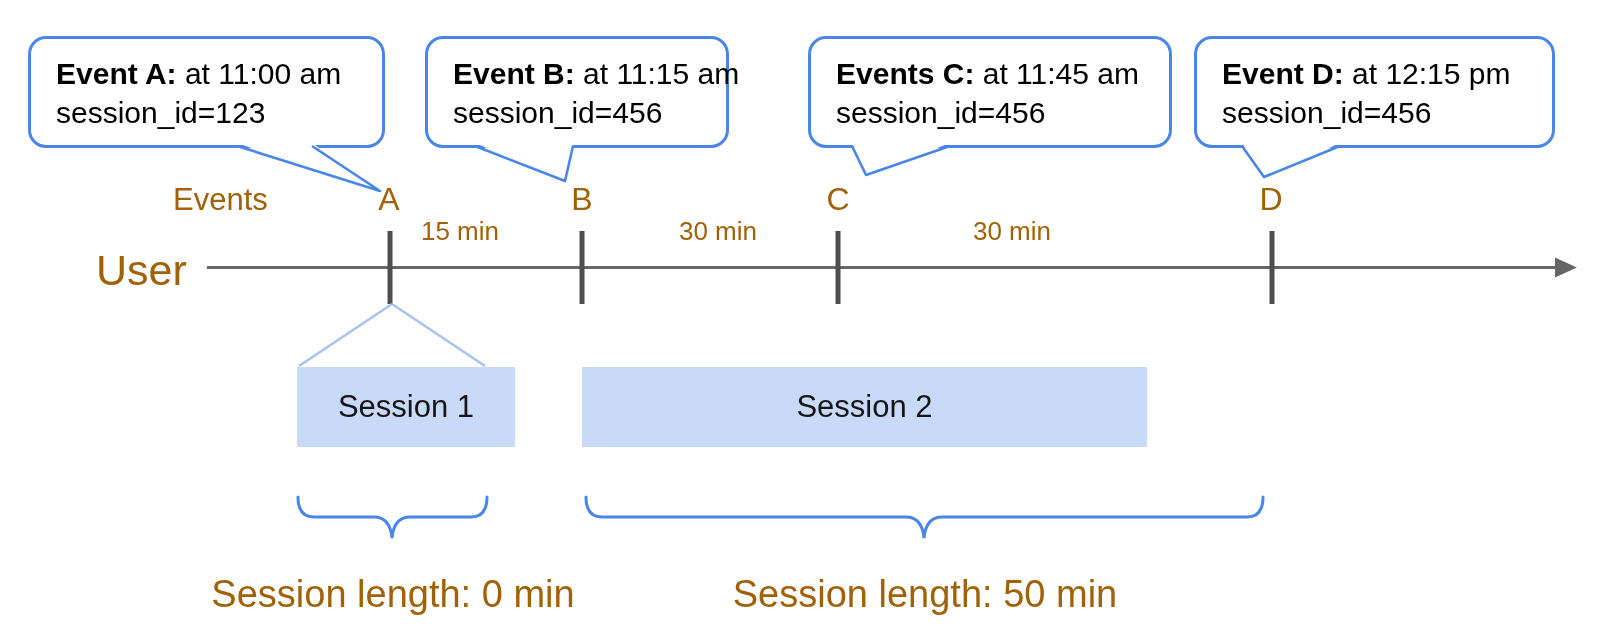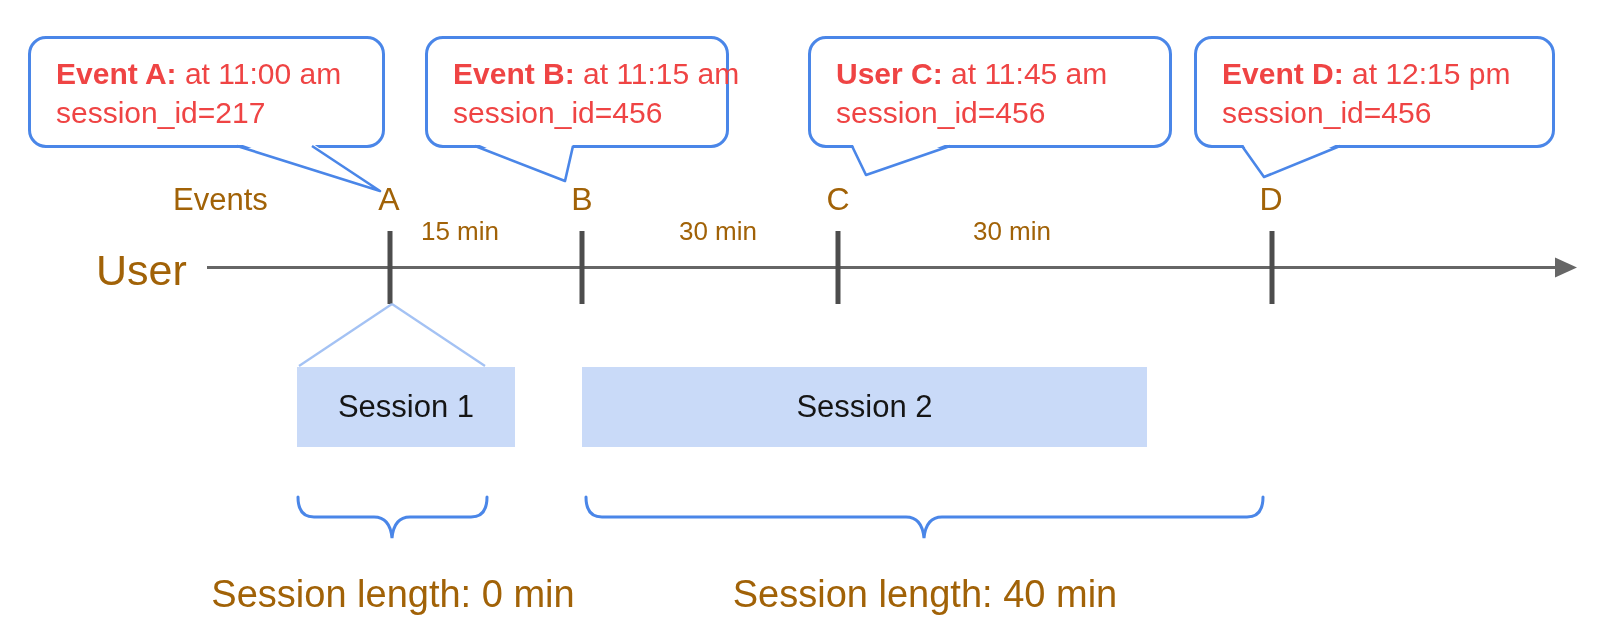--- a/index.html
+++ b/index.html
@@ -6,21 +6,21 @@
   .canvas{
     position:relative;width:1614px;height:642px;background:#ffffff;
     font-family:"Liberation Sans","DejaVu Sans",sans-serif;color:#111;
     overflow:hidden;
   }
   
   .callout{
     position:absolute;top:36px;height:112px;box-sizing:border-box;
     border:3px solid #4a86e8;border-radius:18px;background:#fff;
     font-size:30px;line-height:39px;padding:15px 10px 0 25px;
-    white-space:nowrap;z-index:2;color:#ef4444;
+    white-space:nowrap;z-index:2;color:#000000;
   }
   .callout .bold{font-weight:bold;}
   
   svg.layer{position:absolute;left:0;top:0;z-index:3;}
   
   .lbl{position:absolute;white-space:nowrap;color:#a16207;z-index:4;}
   .center{transform:translateX(-50%);}
   .events-lbl{font-size:31px;line-height:34px;}
   .marker-lbl{font-size:32px;line-height:34px;}
   .interval-lbl{font-size:26px;line-height:28px;}
@@ -35,30 +35,30 @@
 </style>
 </head>
 <body>
 
 <div class="canvas">
 
   <div class="callout" style="left:28px;width:357px;">
     <span class="bold">Event A:</span>
     <span>at 11:00 am</span>
     <br>
-    <span>session_id=217</span>
+    <span>session_id=123</span>
   </div>
   <div class="callout" style="left:425px;width:304px;">
     <span class="bold">Event B:</span>
     <span>at 11:15 am</span>
     <br>
     <span>session_id=456</span>
   </div>
   <div class="callout" style="left:808px;width:364px;">
-    <span class="bold">User C:</span>
+    <span class="bold">Events C:</span>
     <span>at 11:45 am</span>
     <br>
     <span>session_id=456</span>
   </div>
   <div class="callout" style="left:1194px;width:361px;">
     <span class="bold">Event D:</span>
     <span>at 12:15 pm</span>
     <br>
     <span>session_id=456</span>
   </div>
@@ -112,15 +112,15 @@
   <div class="lbl user-lbl" style="left:96px;top:247px;">User</div>
 
   <div class="session-box" style="left:297px;width:218px;">
     <span>Session 1</span>
   </div>
   <div class="session-box" style="left:582px;width:565px;">
     <span>Session 2</span>
   </div>
 
   <div class="lbl length-lbl center" style="left:393px;top:577px;">Session length: 0 min</div>
-  <div class="lbl length-lbl center" style="left:925px;top:577px;">Session length: 40 min</div>
+  <div class="lbl length-lbl center" style="left:925px;top:577px;">Session length: 50 min</div>
 
 </div>
 
 </body></html>

